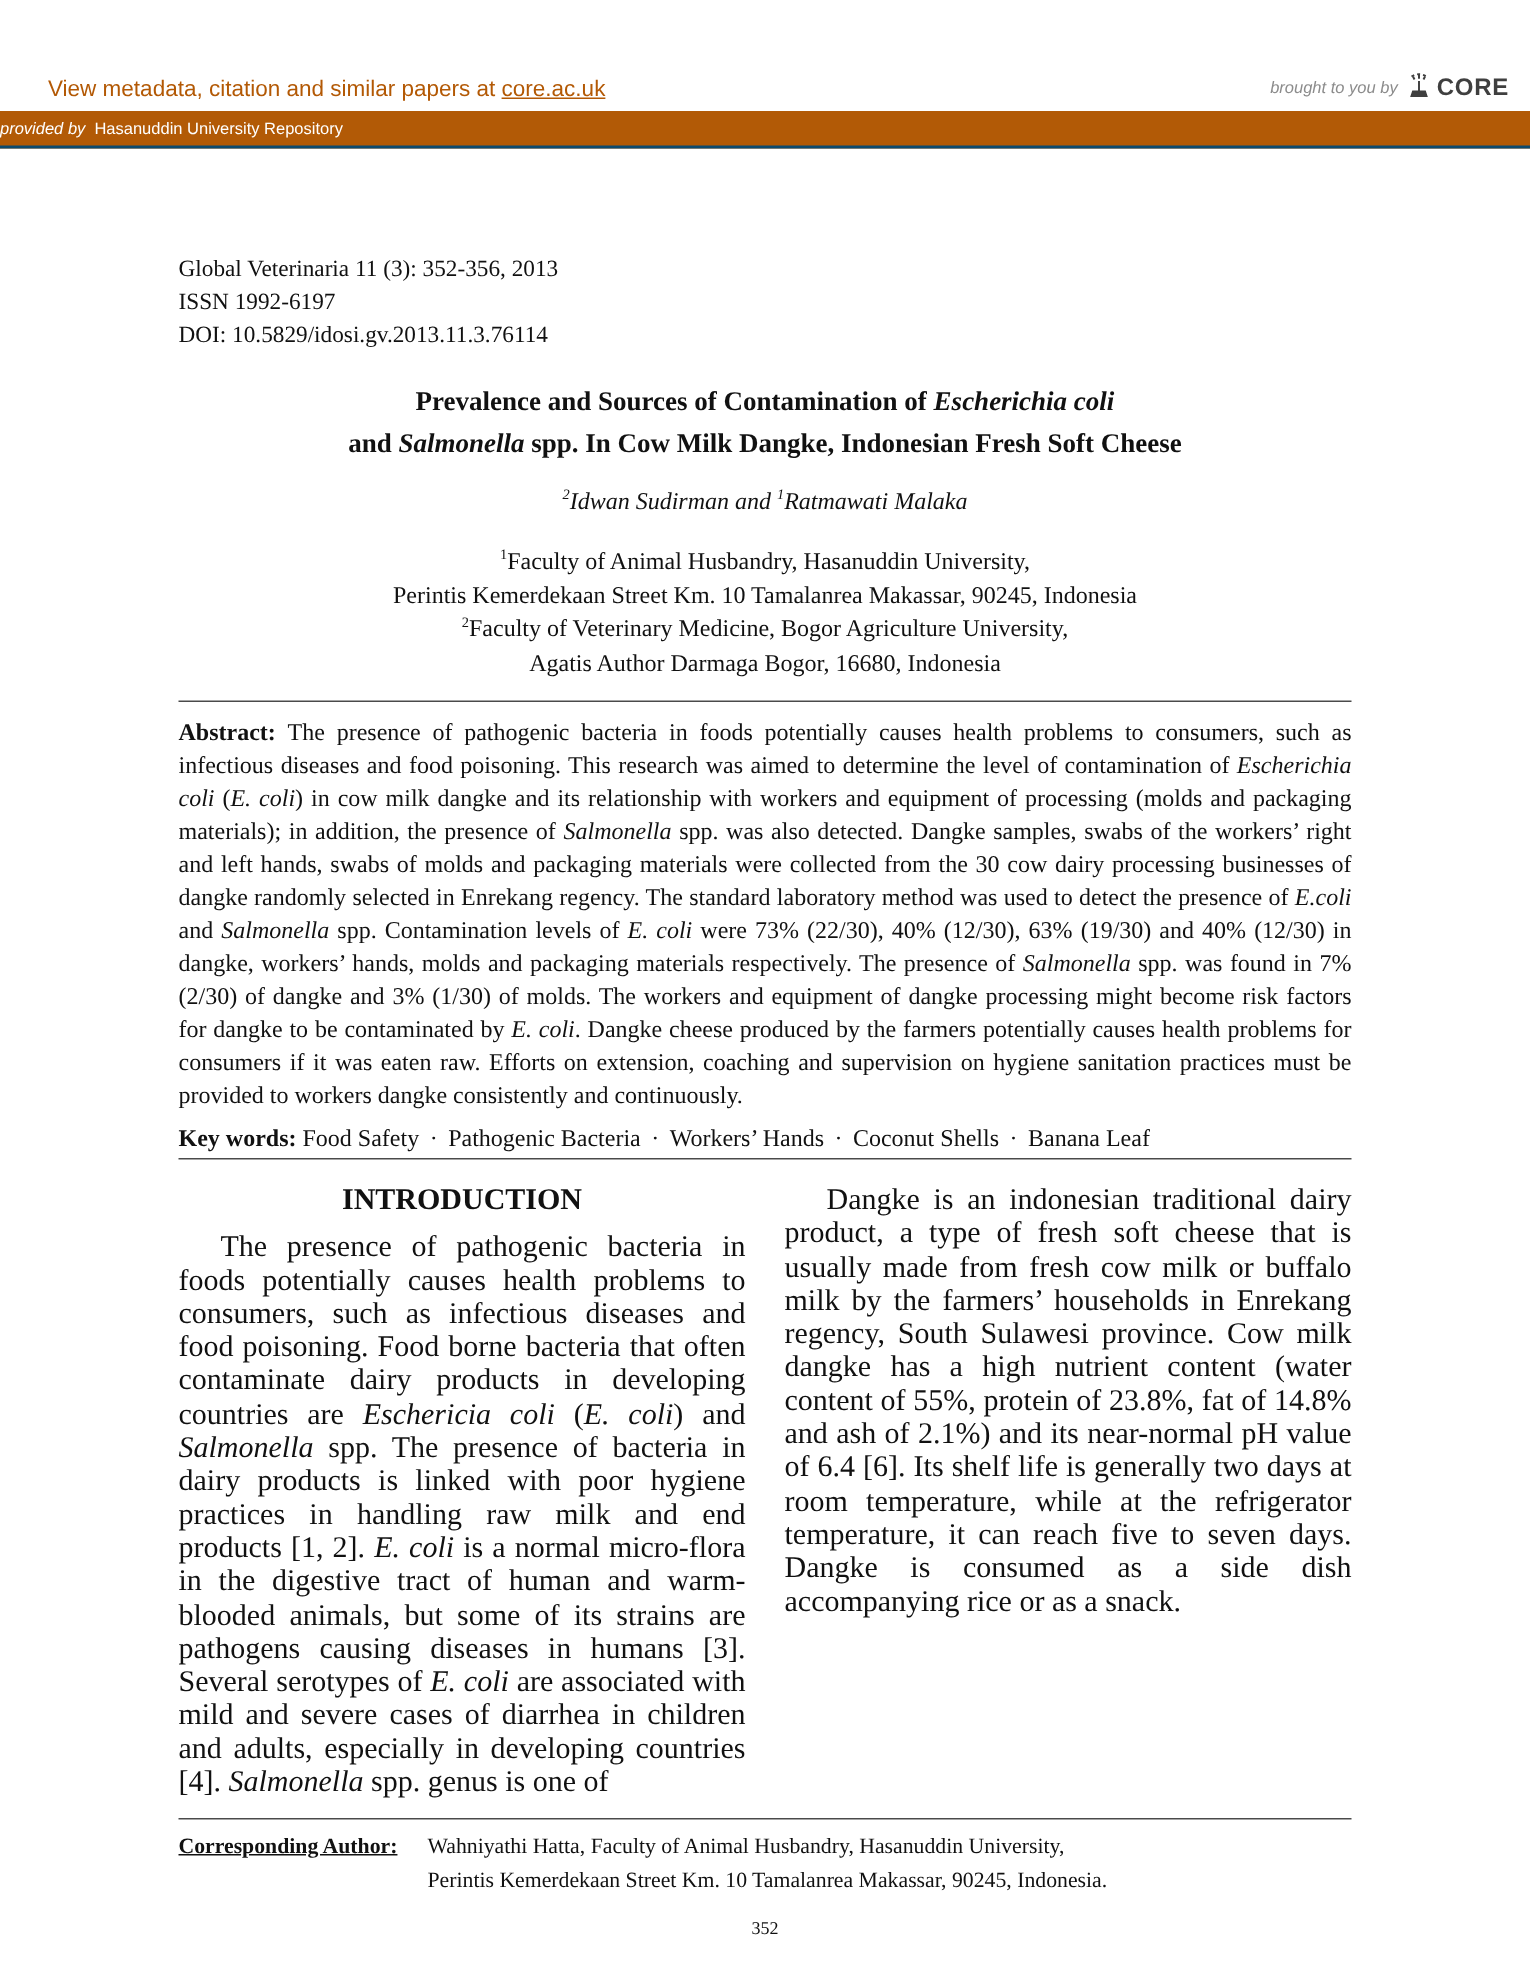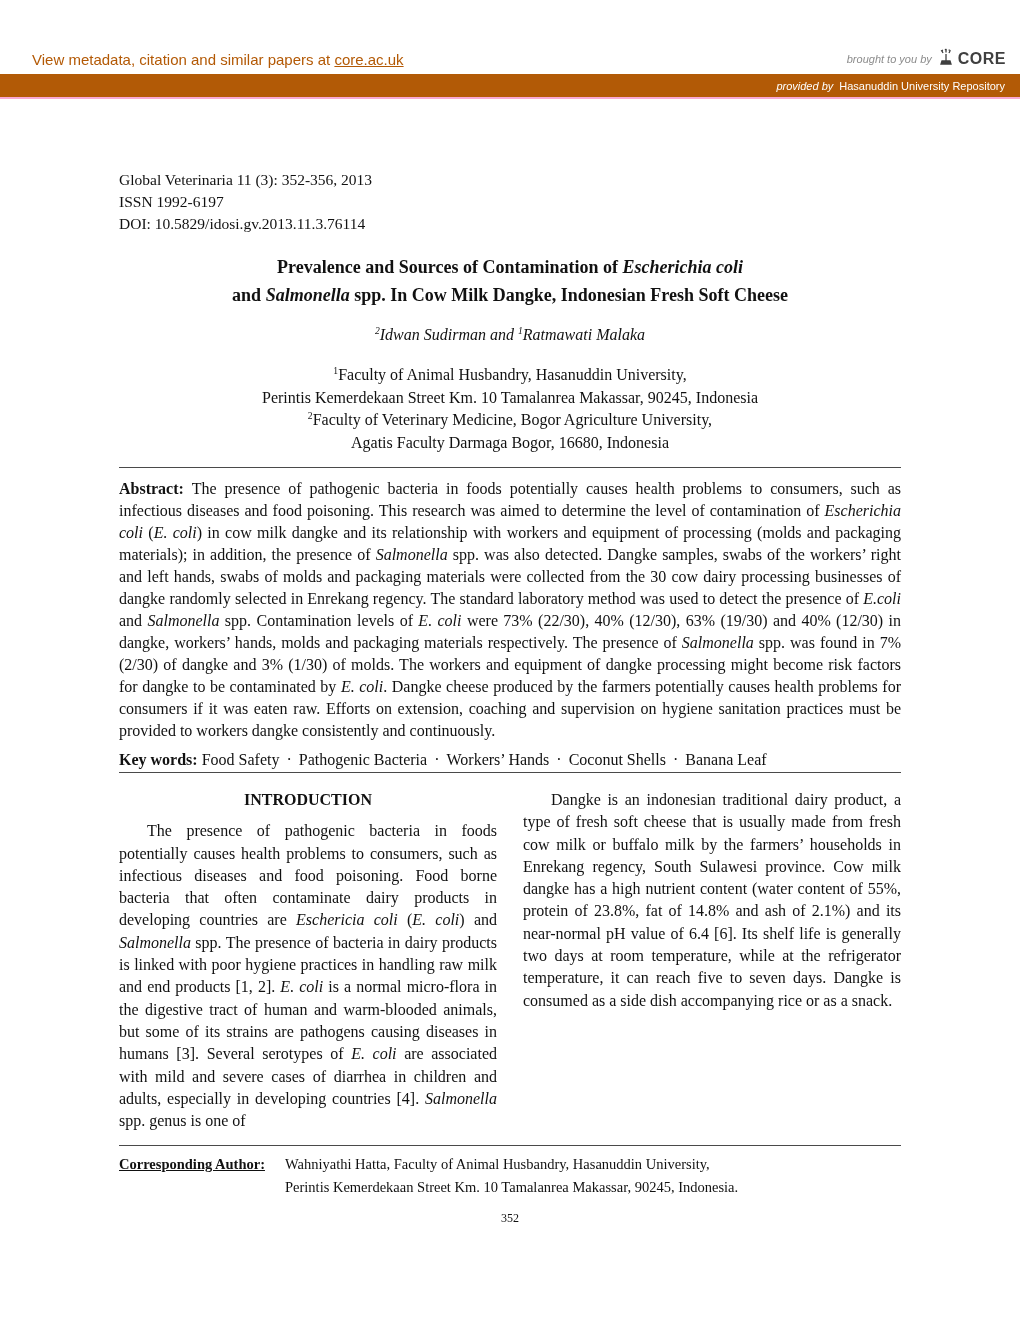--- a/index.html
+++ b/index.html
@@ -15,41 +15,41 @@
     padding:0 14px 0 32px; font-family:"Liberation Sans", sans-serif;
   }
   .banner-view { font-size:15px; color:var(--banner-link,#b35905); }
   .banner-view a { color:var(--banner-link,#b35905); text-decoration:underline; cursor:pointer; }
   .banner-right { display:flex; align-items:center; gap:6px; }
   .brought { font-size:11px; font-style:italic; color:var(--brought-gray,#8c8c8c); }
   .core-logo { display:flex; align-items:center; gap:4px; }
   .core-logo-text { font-size:16px; font-weight:bold; color:var(--core-gray,#3f3f3f); letter-spacing:0.5px; }
   .banner-bar {
     height:23px; background:var(--banner-orange,#b25a06);
-    border-bottom:2px solid #f9a8d4;
-    display:flex; align-items:center; justify-content:flex-end;
+    border-bottom:2px solid #0c4a6e;
+    display:flex; align-items:center; justify-content:flex-start;
     padding-right:15px; font-family:"Liberation Sans", sans-serif;
   }
   .banner-bar .provided { color:#ffffff; font-size:11px; }
   .banner-bar .provided i { margin-right:3px; }
   
   .paper { width:782px; margin:0 auto; }
   .journal-info { margin-top:70px; font-size:15.5px; line-height:22px; }
   .paper-title { margin-top:18px; text-align:center; font-weight:bold; font-size:18px; line-height:28px; }
   .authors { margin-top:15px; text-align:center; font-style:italic; font-size:16px; line-height:22px; }
   .affiliations { margin-top:18px; text-align:center; font-size:16px; line-height:22.5px; }
   sup { font-size:0.6em; line-height:0; vertical-align:super; }
   .rule { border:none; border-top:1px solid var(--rule,#4a4a4a); margin:0; height:0; }
   .rule-abstract { margin-top:13px; }
   .abstract { margin-top:10px; font-size:16px; line-height:22px; text-align:justify; }
   .keywords { margin-top:7px; font-size:16px; line-height:22px; }
   .keywords .dot { padding:0 7px; }
   .rule-keywords { margin-top:1px; }
   .columns { margin-top:16px; display:flex; align-items:flex-start; gap:26px; }
-  .col { width:378px; font-size:16px; line-height:22.3px; }
+  .col { width:378px; font-size:20px; line-height:22.3px; }
   .col p { margin:0; text-align:justify; }
   .intro-heading { text-align:center; font-weight:bold; margin-bottom:9px; }
   .indent { text-indent:28px; }
   .footer-rule { margin-top:13px; }
   .footer { margin-top:7px; display:flex; font-size:14.5px; line-height:23px; }
   .footer-label { font-weight:bold; width:166px; flex:none;text-decoration:underline; }
   .page-number { margin-top:12px; text-align:center; font-size:12px; }
 </style>
 </head>
 <body>
@@ -98,21 +98,21 @@
     </div>
 
     <div class="authors">
       <div><sup>2</sup>Idwan Sudirman and <sup>1</sup>Ratmawati Malaka</div>
     </div>
 
     <div class="affiliations">
       <div><sup>1</sup>Faculty of Animal Husbandry, Hasanuddin University,</div>
       <div>Perintis Kemerdekaan Street Km. 10 Tamalanrea Makassar, 90245, Indonesia</div>
       <div><sup>2</sup>Faculty of Veterinary Medicine, Bogor Agriculture University,</div>
-      <div>Agatis Faculty Darmaga Bogor, 16680, Indonesia</div>
+      <div>Agatis Author Darmaga Bogor, 16680, Indonesia</div>
     </div>
 
     <hr class="rule rule-abstract">
 
     <div class="abstract"><b>Abstract: </b>The presence of pathogenic bacteria in foods potentially causes health problems to consumers, such as infectious diseases and food poisoning. This research was aimed to determine the level of contamination of <i>Escherichia coli</i> (<i>E. coli</i>) in cow milk dangke and its relationship with workers and equipment of processing (molds and packaging materials); in addition, the presence of <i>Salmonella</i> spp. was also detected. Dangke samples, swabs of the workers’ right and left hands, swabs of molds and packaging materials were collected from the 30 cow dairy processing businesses of dangke randomly selected in Enrekang regency. The standard laboratory method was used to detect the presence of <i>E.coli</i> and <i>Salmonella</i> spp. Contamination levels of <i>E. coli</i> were 73% (22/30), 40% (12/30), 63% (19/30) and 40% (12/30) in dangke, workers’ hands, molds and packaging materials respectively. The presence of <i>Salmonella</i> spp. was found in 7% (2/30) of dangke and 3% (1/30) of molds. The workers and equipment of dangke processing might become risk factors for dangke to be contaminated by <i>E. coli</i>. Dangke cheese produced by the farmers potentially causes health problems for consumers if it was eaten raw. Efforts on extension, coaching and supervision on hygiene sanitation practices must be provided to workers dangke consistently and continuously.</div>
 
     <div class="keywords">
       <b>Key words:</b>
       <span id="keywords-list"> Food Safety<span class="dot">·</span>Pathogenic Bacteria<span class="dot">·</span>Workers’ Hands<span class="dot">·</span>Coconut Shells<span class="dot">·</span>Banana Leaf</span>
     </div>

